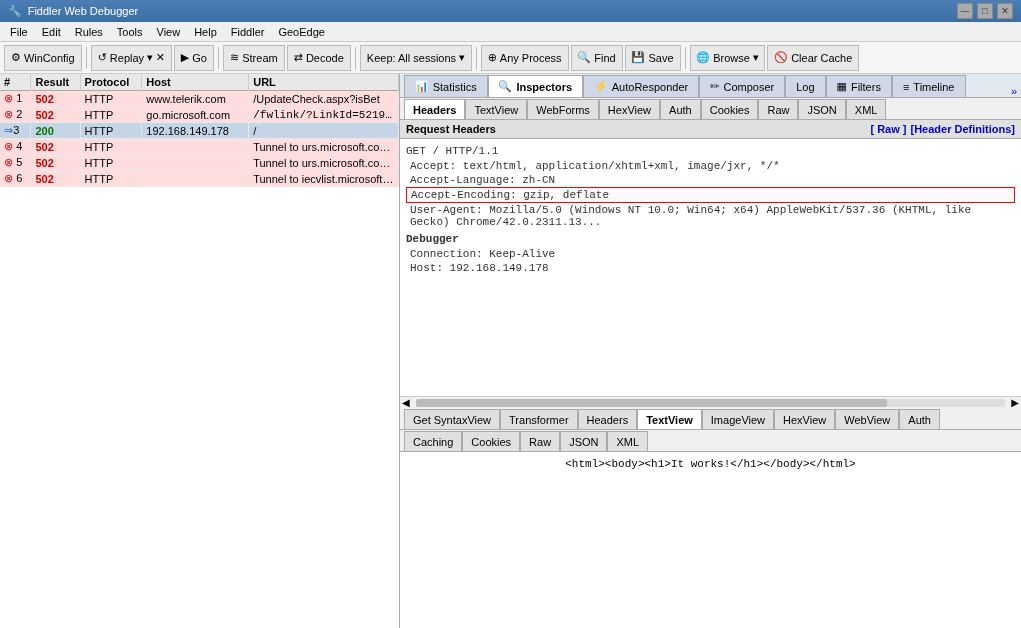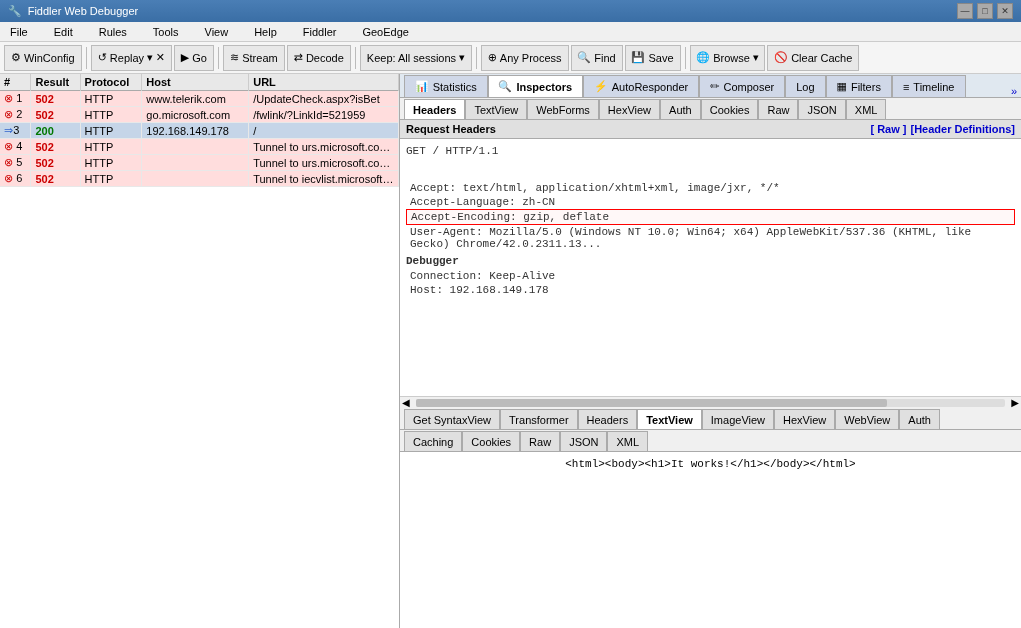--- a/index.html
+++ b/index.html
@@ -20,21 +20,21 @@
     .title-btn { width: 16px; height: 16px; background: #aaa; border: 1px solid #888; color: #333; font-size: 9px; display: flex; align-items: center; justify-content: center; cursor: pointer; }
     
     
     .menu-bar {
       background: #f0f0f0;
       height: 20px;
       display: flex;
       align-items: center;
       padding: 0 4px;
       border-bottom: 1px solid #ccc;
-      gap: 14px;
+      gap: 2px;
     }
     .menu-item { padding: 2px 6px; font-size: 11px; cursor: pointer; }
     
     
     .toolbar {
       background: #f5f5f5;
       height: 32px;
       display: flex;
       align-items: center;
       padding: 0 4px;
@@ -200,21 +200,21 @@
     
     .req-content {
       flex: 1;
       background: white;
       padding: 6px;
       overflow-y: auto;
       font-family: 'Courier New', monospace;
       font-size: 11px;
     }
     
-    .req-method { color: #333; margin-bottom: 24px; }
+    .req-method { color: #333; margin-bottom: 2px; }
     
     .req-section-title { font-weight: bold; color: #333; margin: 4px 0 2px 0; }
     
     .req-line { padding: 1px 4px; color: #333; }
     .req-line.highlighted {
       border: 1px solid red;
       background: #fff8f8;
     }
     
     
@@ -371,21 +371,21 @@
               <td style="color: rgb(204, 0, 0); font-weight: bold;">502</td>
               <td>HTTP</td>
               <td style="max-width: 100px; overflow: hidden; text-overflow: ellipsis;">www.telerik.com</td>
               <td style="max-width: 130px; overflow: hidden; text-overflow: ellipsis;">/UpdateCheck.aspx?isBet</td>
             </tr>
             <tr class="row-error">
               <td><span style="color:#cc0000;">⊗</span> 2</td>
               <td style="color: rgb(204, 0, 0); font-weight: bold;">502</td>
               <td>HTTP</td>
               <td style="max-width: 100px; overflow: hidden; text-overflow: ellipsis;">go.microsoft.com</td>
-              <td style="max-width: 130px; overflow: hidden; text-overflow: ellipsis;">/fwlink/?LinkId=521959</td>
+              <td style="max-width: 130px; overflow: hidden; text-overflow: ellipsis; font-family: Liberation Mono, monospace;">/fwlink/?LinkId=521959</td>
             </tr>
             <tr class="row-selected">
               <td><span style="color:#3366cc;">⇒</span>3</td>
               <td style="color: rgb(0, 119, 0); font-weight: bold;">200</td>
               <td>HTTP</td>
               <td style="max-width: 100px; overflow: hidden; text-overflow: ellipsis;">192.168.149.178</td>
               <td style="max-width: 130px; overflow: hidden; text-overflow: ellipsis;">/</td>
             </tr>
             <tr class="row-error">
               <td><span style="color:#cc0000;">⊗</span> 4</td>

